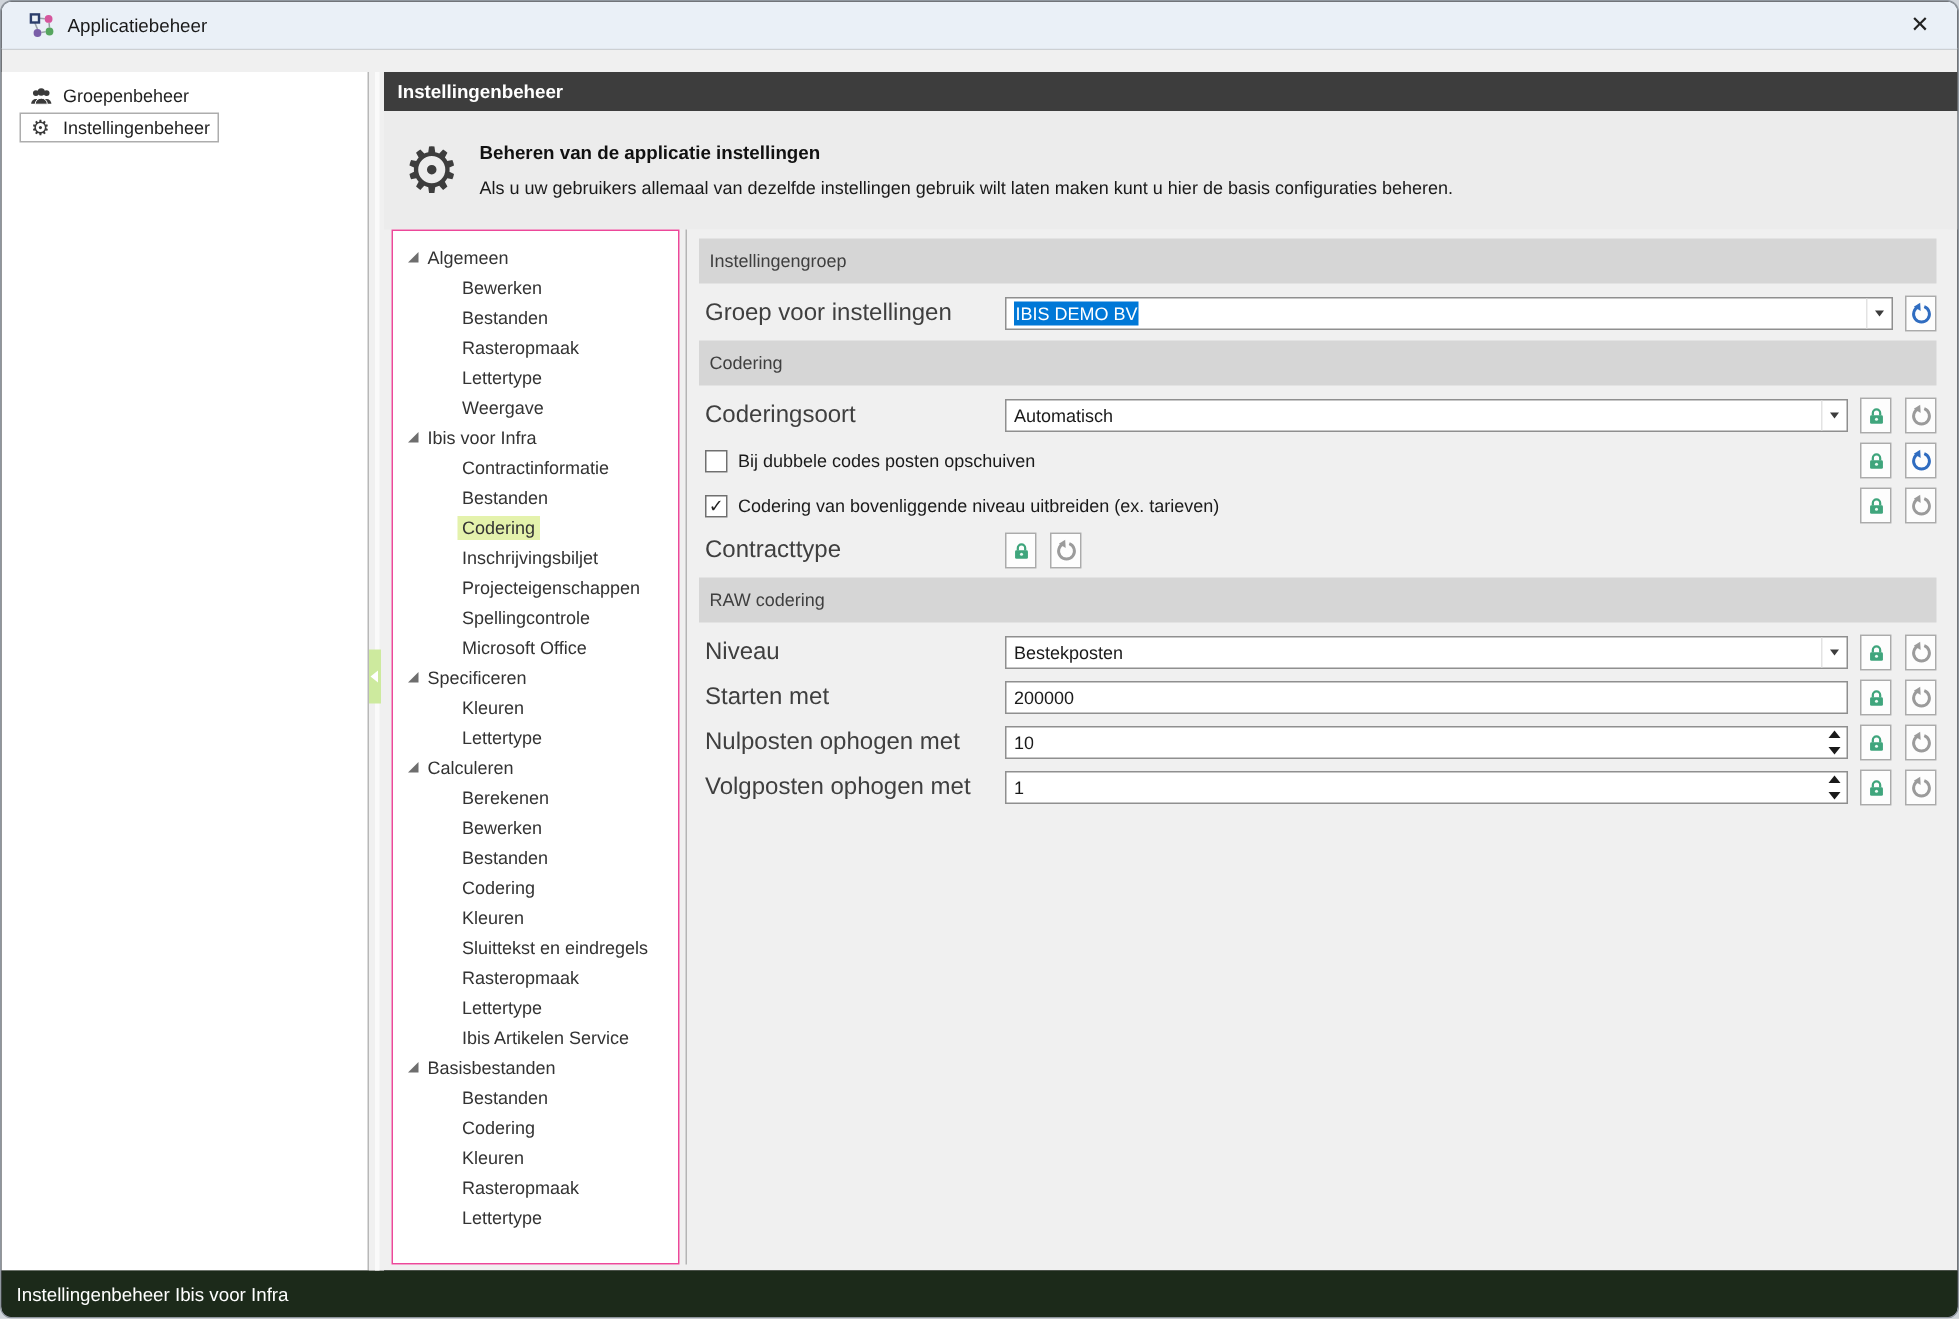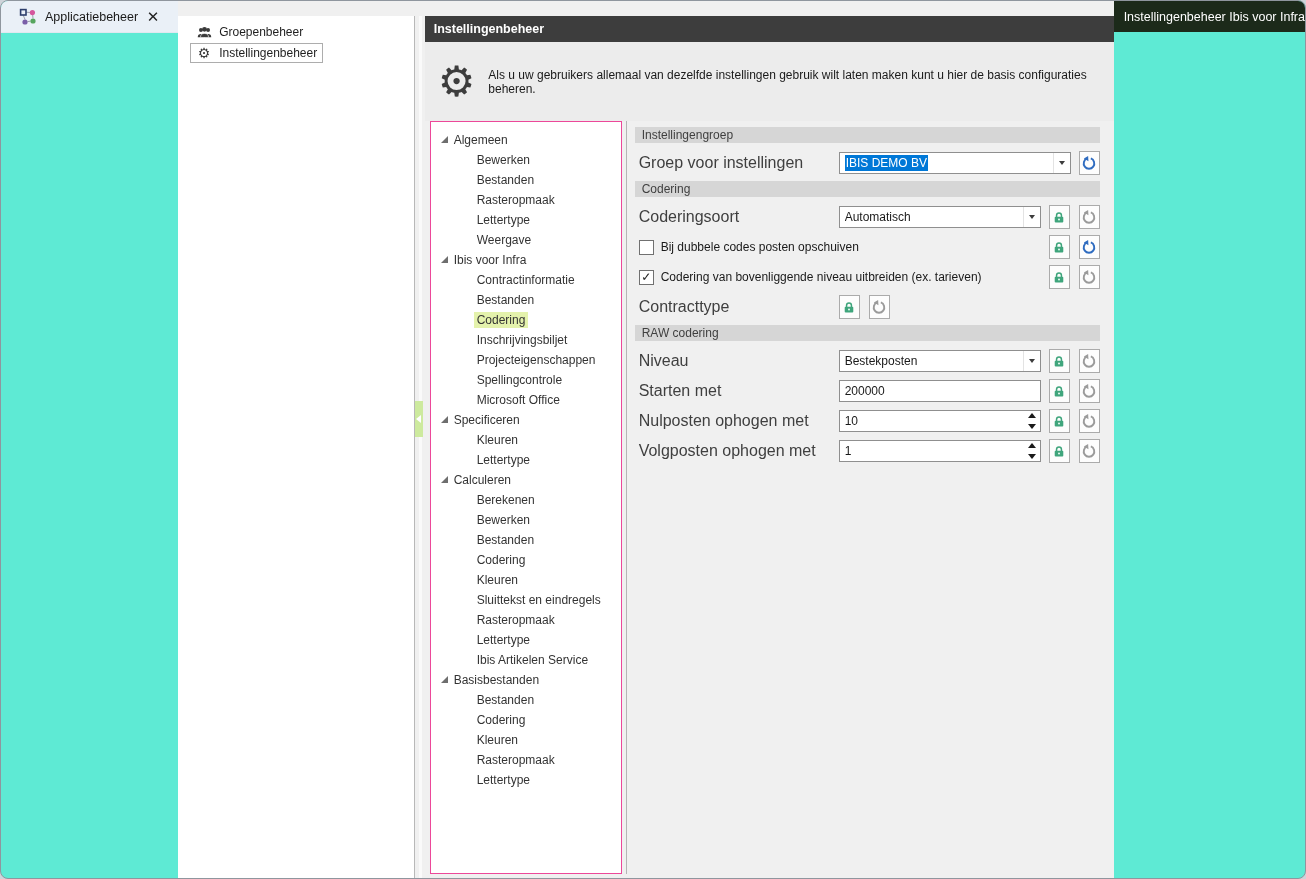--- a/index.html
+++ b/index.html
@@ -1,20 +1,20 @@
 <!DOCTYPE html>
 <html><head>
 <meta charset="utf-8">
 <style>
   * { box-sizing: border-box; margin: 0; padding: 0; }
   html,body { background:#cfd4da; font-family:"Liberation Sans", sans-serif; }
   .window {
-    position:relative; width:1306px; height:879px; background:#5eead4;
+    position:relative; width:1306px; height:879px; background:#000000;
     border-radius:8px; overflow:hidden; border:1px solid #8f969e;
-    display:flex; flex-direction:row;
+    display:flex; flex-direction:column;
   }
   
   .titlebar {
     height:32px; background:#eaf0f7; display:flex; align-items:center;
     padding:0 10px 0 18px; border-bottom:1px solid #e2e8f0; flex:0 0 auto;
   }
   .app-icon { width:18px; height:18px; margin-right:8px; display:inline-flex; }
   .titlebar .title { font-size:12.5px; color:#1a1a1a; }
   .close-btn {
     margin-left:auto; width:30px; height:24px; border:none; background:transparent;
@@ -66,21 +66,21 @@
   .tree-node.parent .lbl { color:#333; }
   .tree-node.child { padding-left:43px; }
   .tree-node.child .lbl { padding:1px 3px; }
   .tree-node.child.selected .lbl { background:#e4f2ac; }
   
   .form-panel {
     flex:1 1 auto; background:#f0f0f0; border-left:1px solid #b5b5b5;
     padding:6px 8px 0 8px; min-width:0;
   }
   .section-header {
-    height:16px; background:#d6d6d6; color:#3f3f3f; font-size:12px;
+    height:30px; background:#d6d6d6; color:#3f3f3f; font-size:12px;
     display:flex; align-items:center; padding-left:7px; margin:6px 0 8px 0;
   }
   .section-header:first-child { margin-top:0; }
   .form-row { height:24px; margin-bottom:6px; display:flex; align-items:center; }
   .row-label { width:204px; flex:0 0 auto; font-size:16px; color:#3f3f3f; padding-left:4px; }
   .input {
     flex:1 1 auto; height:22px; background:#ffffff; border:1px solid #8f8f8f;
     display:flex; align-items:center; padding-left:5px; font-size:12px; color:#1a1a1a;
     margin-right:8px; position:relative; min-width:0;
   }
@@ -157,20 +157,21 @@
 
     <div class="splitter">
       <div class="scroll-marker"></div>
     </div>
 
     <div class="main">
       <div class="main-header">Instellingenbeheer</div>
       <div class="intro">
         <span class="big-gear">⚙</span>
         <div>
+          <div class="intro-title">Beheren van de applicatie instellingen</div>
           <div class="intro-desc">Als u uw gebruikers allemaal van dezelfde instellingen gebruik wilt laten maken kunt u hier de basis configuraties beheren.</div>
         </div>
       </div>
       <div class="content">
         <div class="tree-panel" id="tree">
             <div class="tree-node parent">
               <span class="expander"></span>
               <span class="lbl">Algemeen</span>
             </div>
             <div class="tree-node child">

